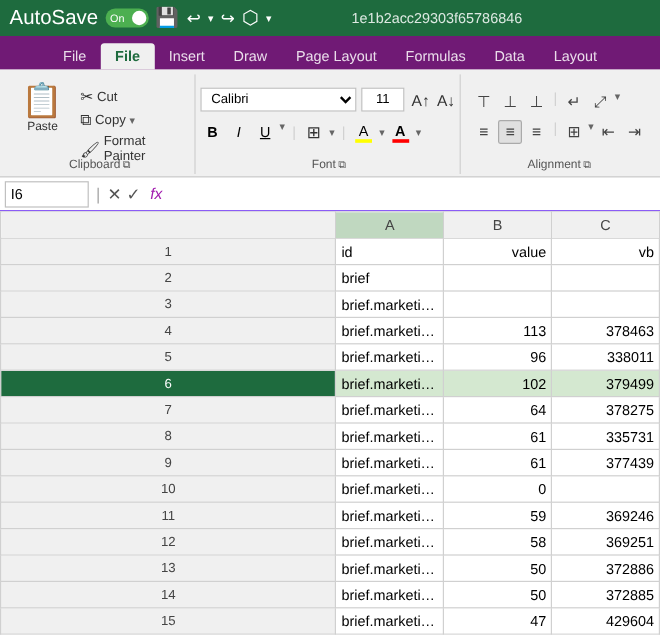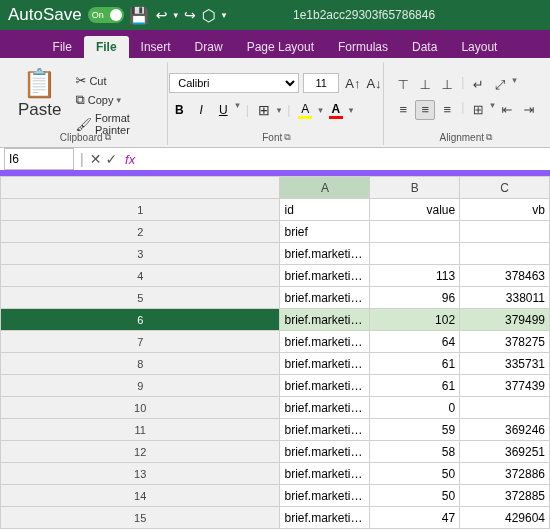--- a/index.html
+++ b/index.html
@@ -95,21 +95,21 @@
     .clipboard-group .ribbon-group-content { flex-direction: row; align-items: flex-start; padding-top: 4px; }
     .paste-btn {
       display: flex;
       flex-direction: column;
       align-items: center;
       cursor: pointer;
       padding: 2px 6px;
       border-radius: 3px;
     }
     .paste-icon { font-size: 28px; line-height: 1; color: #333; }
-    .paste-label { font-size: 17px; color: #333; margin-top: 2px; }
+    .paste-label { font-size: 10px; color: #333; margin-top: 2px; }
     .clipboard-mini-btns { display: flex; flex-direction: column; gap: 2px; padding-top: 4px; }
     .mini-btn {
       display: flex;
       align-items: center;
       gap: 3px;
       cursor: pointer;
       padding: 1px 4px;
       border-radius: 2px;
       font-size: 11px;
       color: #333;
@@ -168,21 +168,21 @@
       border-radius: 2px;
       font-size: 13px;
       color: #444;
     }
 
     
     .formula-bar {
       display: flex;
       align-items: center;
       height: 28px;
-      border-bottom: 6px solid #8b5cf6;
+      border-bottom: 1px solid #8b5cf6;
       background: white;
       padding: 0 4px;
       gap: 4px;
     }
     .cell-ref-box {
       border: 1px solid #c0c0c0;
       width: 70px;
       height: 22px;
       display: flex;
       align-items: center;

